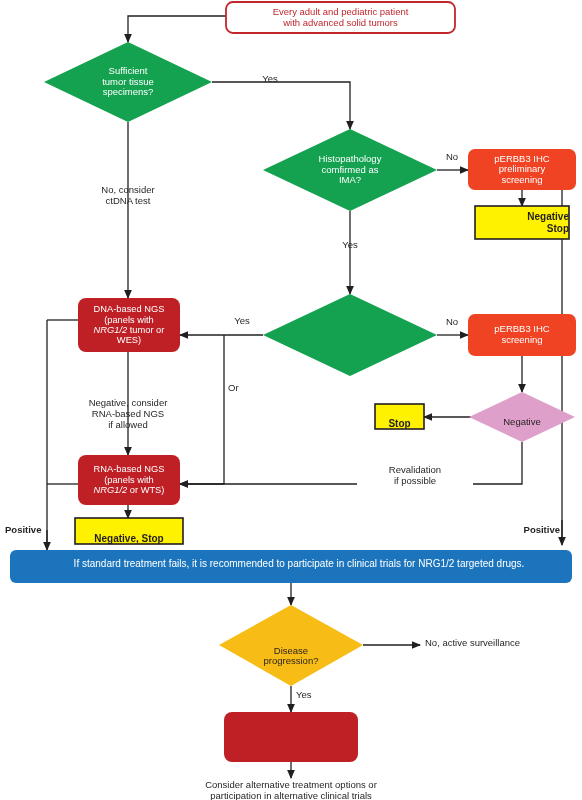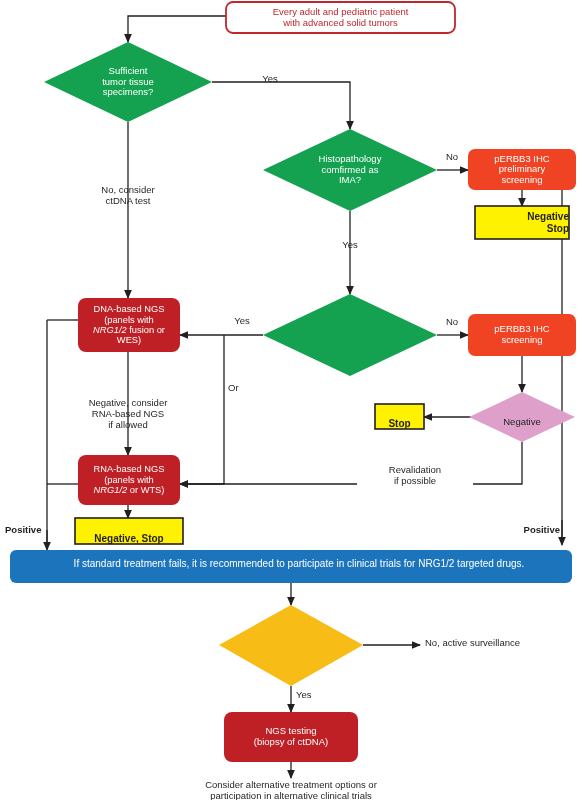--- a/index.html
+++ b/index.html
@@ -178,43 +178,43 @@
     <span>Negative</span>
   </div>
 
   <div class="node-text dark-txt b" style="left:375px; top:404px; width:49px; height:25px; font-size:10px;">
     <span>Stop</span>
   </div>
 
   <div class="node-text white-txt" style="left:78px; top:298px; width:102px; height:54px; font-size:9.3px; flex-direction:column;">
     <span>DNA-based NGS</span>
     <span>(panels with</span>
-    <span><i class="i">NRG1/2</i><span> fusion or</span></span>
+    <span><i class="i">NRG1/2</i><span> tumor or</span></span>
     <span>WES)</span>
   </div>
 
   <div class="node-text white-txt" style="left:78px; top:455px; width:102px; height:50px; font-size:9.3px; flex-direction:column;">
     <span>RNA-based NGS</span>
     <span>(panels with</span>
     <span><i class="i">NRG1/2</i><span> or WTS)</span></span>
   </div>
 
   <div class="node-text dark-txt b" style="left:75px; top:518px; width:108px; height:26px; font-size:10px;">
     <span>Negative, Stop</span>
   </div>
 
   <div class="node-text white-txt" style="left:10px; top:550px; width:562px; height:28px; font-size:10px;padding-left:16px;">
     <span>If standard treatment fails, it is recommended to participate in clinical trials for NRG1/2 targeted drugs.</span>
   </div>
 
-
-  <div class="node-text white-txt" style="left:224px; top:712px; width:134px; height:50px; font-size:9.5px;">
-    <span style="white-space:pre-line">NGS testing
-(biopsy of ctDNA)</span>
-  </div>
+  <div class="node-text dark-txt" style="left:225px; top:625px; width:132px; height:42px; font-size:9.5px;">
+    <span style="white-space:pre-line">Disease
+progression?</span>
+  </div>
+
 
   <div class="lbl" style="left:250px; top:74px; width:40px; font-size:9.5px;">Yes</div>
 
   <div class="lbl" style="left:68px; top:185px; width:120px; font-size:9.5px;">No, consider
 ctDNA test</div>
 
   <div class="lbl" style="left:437px; top:152px; width:30px; font-size:9.5px;">No</div>
 
   <div class="lbl" style="left:330px; top:240px; width:40px; font-size:9.5px;">Yes</div>
 

